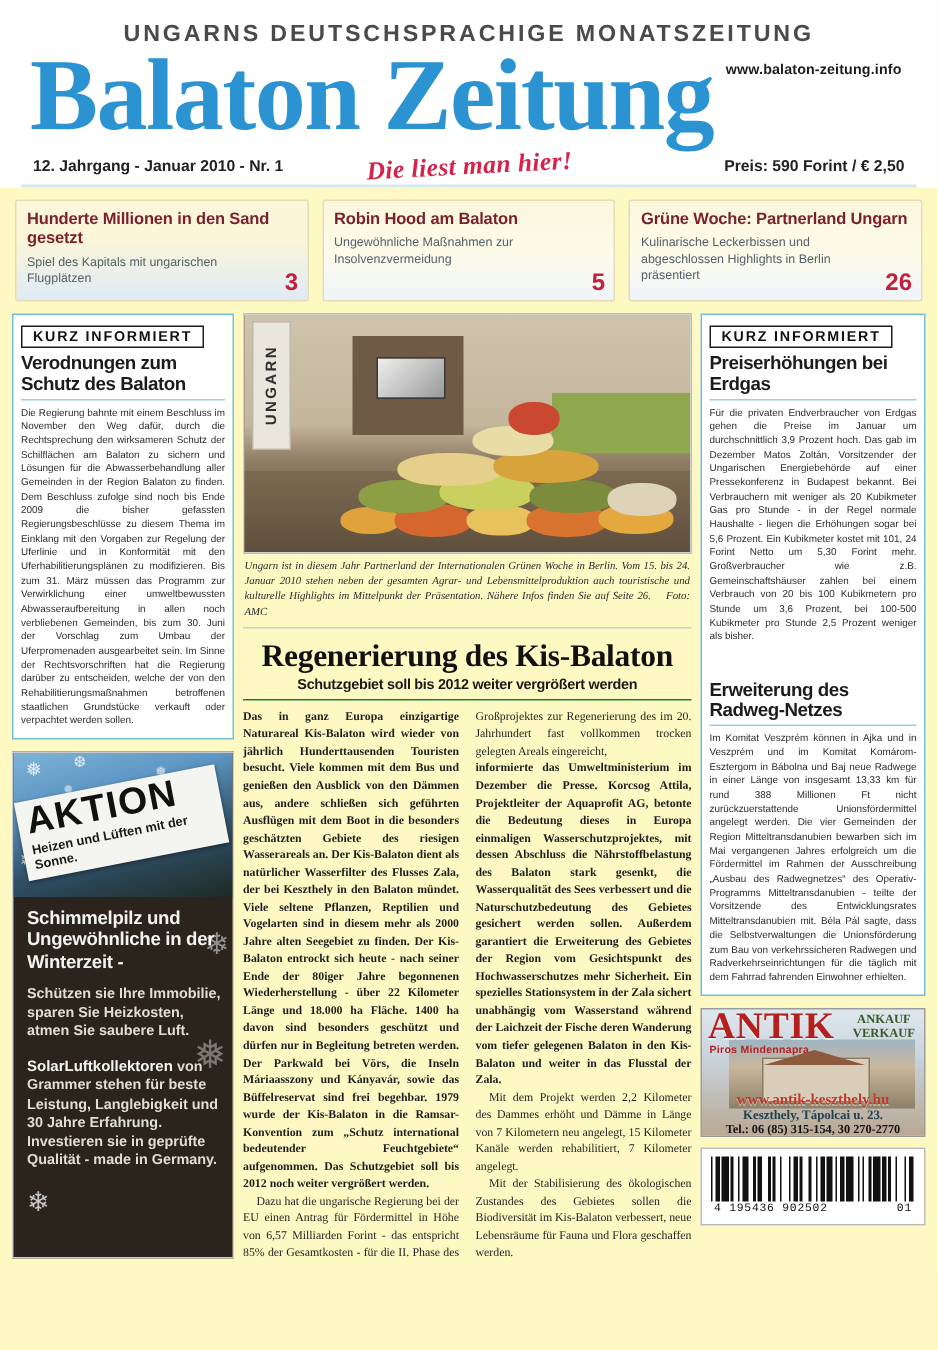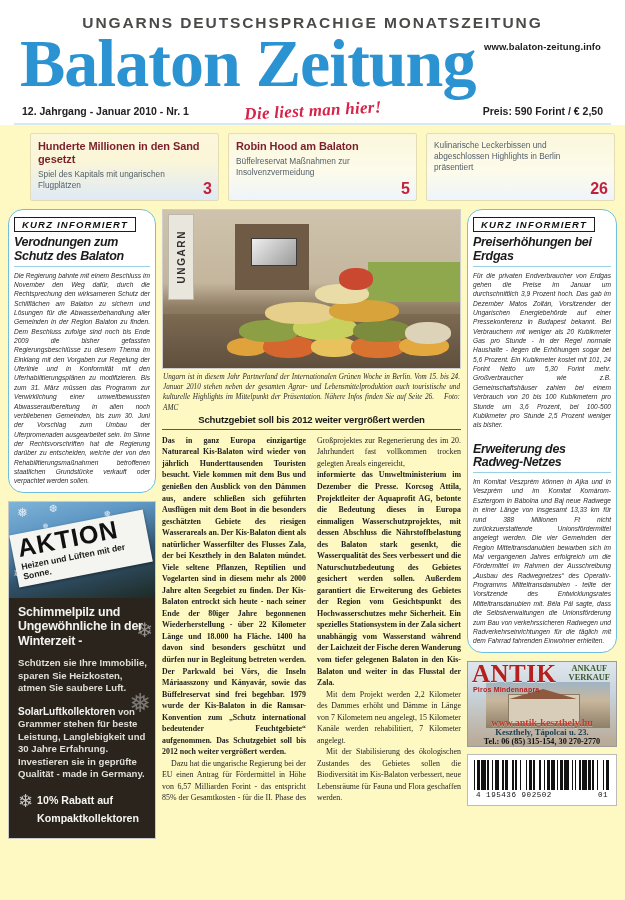--- a/index.html
+++ b/index.html
@@ -87,21 +87,21 @@
   }
   .teaser {
     flex: 1 1 0;
     position: relative;
     border: 1px solid #e4dcb6;
     border-radius: 2px;
     padding: 6px 7px 5px 7px;
     min-height: 68px;
     background: linear-gradient(180deg,#fbf7dc 0%, #fdfbea 55%, #eef4fa 100%);
   }
-  .teaser.t1 { background: linear-gradient(180deg,#fbf7dc 0%, #fbf6d8 40%, #dfeaf6 100%); margin-left: 20px; }
+  .teaser.t1 { background: linear-gradient(180deg,#fbf7dc 0%, #fbf6d8 40%, #dfeaf6 100%); }
   .teaser h3 {
     font-size: 11px;
     font-weight: 700;
     line-height: 1.18;
     color: #7a1f2b;
     letter-spacing: -0.1px;
     margin-bottom: 3px;
   }
   .teaser p {
     font-size: 8.3px;
@@ -124,25 +124,24 @@
     padding: 2px 8px 6px 8px;
     height: 672px;
   }
   .col-left { width: 148px; flex: 0 0 148px; }
   .col-center { flex: 1 1 auto; }
   .col-right { width: 150px; flex: 0 0 150px; }
 
   
   .kurz-panel {
     border: 1px solid #6fc0dc;
-    border-radius: 15px;
+    border-radius: 0;
     padding: 4px 5px 6px 5px;
     background: #ffffff;
     position: relative;
-    font-style: italic;
   }
   .kurz-tag {
     display: inline-block;
     border: 1.5px solid #1d1d1d;
     background: #ffffff;
     padding: 1px 7px 1px 7px;
     font-size: 9.5px;
     font-weight: 700;
     letter-spacing: 1.2px;
     color: #111;
@@ -152,21 +151,21 @@
     font-family: "Liberation Sans", sans-serif;
     font-size: 12.5px;
     font-weight: 700;
     line-height: 1.1;
     color: #1b1b1b;
     letter-spacing: -0.3px;
     padding-bottom: 2px;
     border-bottom: 1px solid #9ad0e4;
     margin-bottom: 4px;
   }
-  .kurz-head.second { margin-top: 13px; }
+  .kurz-head.second { margin-top: 24px; }
   .kurz-body {
     font-size: 6.6px;
     line-height: 1.42;
     color: #2b2b2b;
     text-align: justify;
     font-family: "Liberation Sans", sans-serif;
     hyphens: auto;
   }
 
   
@@ -397,24 +396,25 @@
   </div>
 
   <div class="teasers">
     <div class="teaser t1">
       <h3>Hunderte Millionen in den Sand gesetzt</h3>
       <p>Spiel des Kapitals mit ungarischen Flugplätzen</p>
       <span class="pg">3</span>
     </div>
     <div class="teaser">
       <h3>Robin Hood am Balaton</h3>
-      <p>Büffelreservat Maßnahmen zur Insolvenzvermeidung</p>
+      <p>Ungewöhnliche Maßnahmen zur Insolvenzvermeidung</p>
       <span class="pg">5</span>
     </div>
     <div class="teaser">
+      <h3>Grüne Woche: Partnerland Ungarn</h3>
       <p>Kulinarische Leckerbissen und abgeschlossen Highlights in Berlin präsentiert</p>
       <span class="pg">26</span>
     </div>
   </div>
 
   <div class="body-grid">
 
     <div class="col-left">
       <div class="kurz-panel">
         <div class="kurz-tag">KURZ INFORMIERT</div>
@@ -438,24 +438,20 @@
           <span class="flake" style="right:2px;top:22px;font-size:20px;color:rgba(255,255,255,.5);">❄</span>
           <span class="flake" style="right:4px;top:92px;font-size:26px;color:rgba(255,255,255,.38);">❅</span>
           <div class="ad-h">Schimmelpilz und Ungewöhnliche in der Winterzeit -</div>
           <div class="ad-p">Schützen sie Ihre Immobilie, sparen Sie Heizkosten, atmen Sie saubere Luft.</div>
           <div class="ad-p2">
             <span class="lead">SolarLuftkollektoren</span>
             <span>von Grammer stehen für beste Leistung, Langlebigkeit und 30 Jahre Erfahrung. Investieren sie in geprüfte Qualität - made in Germany.</span>
           </div>
           <div class="ad-rabatt">
             <span class="flake" style="position:relative;left:0;top:2px;font-size:18px;color:rgba(255,255,255,.75);">❄</span>
-            <span class="txt">
-              <span class="r1">10% Rabatt auf Kompaktkollektoren</span>
-              
-            </span>
           </div>
 
         </div>
       </div>
     </div>
 
     <div class="col-center">
 
       <div class="photo-wrap">
         <div class="photo-scene">
@@ -482,20 +478,21 @@
             <div class="ph-blob" style="left:96px;bottom:54px;width:54px;height:20px;background:#e9dca6;"></div>
             <div class="ph-blob" style="left:120px;bottom:68px;width:34px;height:22px;background:#c9482f;"></div>
           </div>
         </div>
       </div>
       <div class="photo-cap">
         <span>Ungarn ist in diesem Jahr Partnerland der Internationalen Grünen Woche in Berlin. Vom 15. bis 24. Januar 2010 stehen neben der gesamten Agrar- und Lebensmittelproduktion auch touristische und kulturelle Highlights im Mittelpunkt der Präsentation. Nähere Infos finden Sie auf Seite 26.</span>
         &nbsp;&nbsp;&nbsp;<span class="credit">Foto: AMC</span>
       </div>
 
+      <div class="art-head">Regenerierung des Kis-Balaton</div>
       <div class="art-sub">Schutzgebiet soll bis 2012 weiter vergrößert werden</div>
 
       <div class="art-cols">
         <p class="first">Das in ganz Europa einzigartige Naturareal Kis-Balaton wird wieder von jährlich Hunderttausenden Touristen besucht. Viele kommen mit dem Bus und genießen den Ausblick von den Dämmen aus, andere schließen sich geführten Ausflügen mit dem Boot in die besonders geschätzten Gebiete des riesigen Wasserareals an. Der Kis-Balaton dient als natürlicher Wasserfilter des Flusses Zala, der bei Keszthely in den Balaton mündet. Viele seltene Pflanzen, Reptilien und Vogelarten sind in diesem mehr als 2000 Jahre alten Seegebiet zu finden. Der Kis-Balaton entrockt sich heute - nach seiner Ende der 80iger Jahre begonnenen Wiederherstellung - über 22 Kilometer Länge und 18.000 ha Fläche. 1400 ha davon sind besonders geschützt und dürfen nur in Begleitung betreten werden. Der Parkwald bei Vörs, die Inseln Máriaasszony und Kányavár, sowie das Büffelreservat sind frei begehbar. 1979 wurde der Kis-Balaton in die Ramsar-Konvention zum „Schutz international bedeutender Feuchtgebiete“ aufgenommen. Das Schutzgebiet soll bis 2012 noch weiter vergrößert werden.</p>
         <p>Dazu hat die ungarische Regierung bei der EU einen Antrag für Fördermittel in Höhe von 6,57 Milliarden Forint - das entspricht 85% der Gesamtkosten - für die II. Phase des Großprojektes zur Regenerierung des im 20. Jahrhundert fast vollkommen trocken gelegten Areals eingereicht,</p>
         <p class="first">informierte das Umweltministerium im Dezember die Presse. Korcsog Attila, Projektleiter der Aquaprofit AG, betonte die Bedeutung dieses in Europa einmaligen Wasserschutzprojektes, mit dessen Abschluss die Nährstoffbelastung des Balaton stark gesenkt, die Wasserqualität des Sees verbessert und die Naturschutzbedeutung des Gebietes gesichert werden sollen. Außerdem garantiert die Erweiterung des Gebietes der Region vom Gesichtspunkt des Hochwasserschutzes mehr Sicherheit. Ein spezielles Stationsystem in der Zala sichert unabhängig vom Wasserstand während der Laichzeit der Fische deren Wanderung vom tiefer gelegenen Balaton in den Kis-Balaton und weiter in das Flusstal der Zala.</p>
         <p>Mit dem Projekt werden 2,2 Kilometer des Dammes erhöht und Dämme in Länge von 7 Kilometern neu angelegt, 15 Kilometer Kanäle werden rehabilitiert, 7 Kilometer angelegt.</p>
         <p>Mit der Stabilisierung des ökologischen Zustandes des Gebietes sollen die Biodiversität im Kis-Balaton verbessert, neue Lebensräume für Fauna und Flora geschaffen werden.</p>
         <p><span>Die Gemeinden erhalten dank der gesteigerten Aufmerksamkeit einen Aufschwung und alles zusammen sorgt für mehr Wettbewerbsfähigkeit im Fremdenverkehr. Das Projekt wird im Sommer 2010 begonnen und soll im Frühjahr 2013 abgeschlossen sein.</span>&nbsp;&nbsp;&nbsp;&nbsp;<span class="end">Nach TT</span></p>
       </div>

